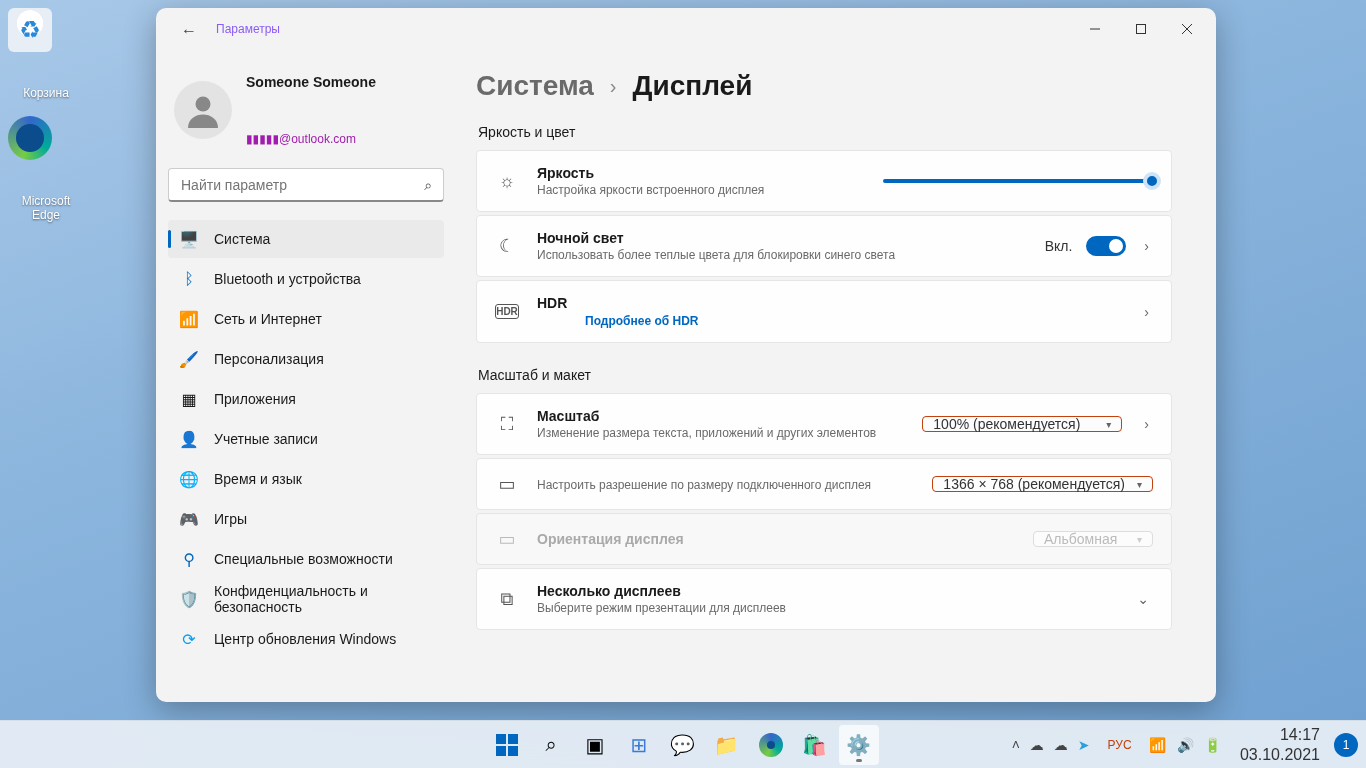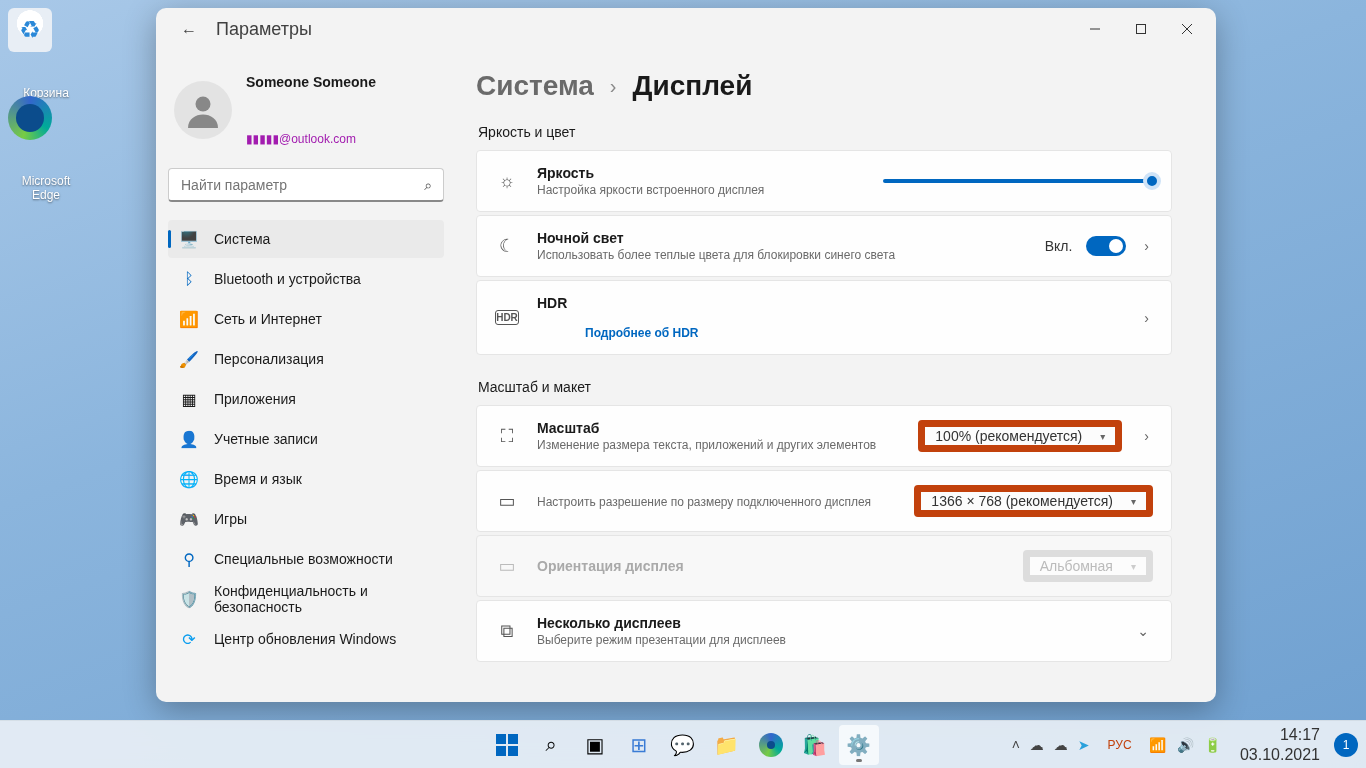--- a/index.html
+++ b/index.html
@@ -6,21 +6,21 @@
 body { width: 1366px; height: 768px; overflow: hidden; background: linear-gradient(160deg, #a8c8e8 0%, #8bb5dd 40%, #6fa0d0 100%); position: relative; }
 
 
 .desktop-icon { position: absolute; width: 76px; text-align: center; cursor: pointer; }
 .desktop-icon .label { color: #fff; font-size: 12px; text-shadow: 0 1px 2px rgba(0,0,0,0.5); line-height: 1.2; margin-top: 34px; }
 
 
 .window { position: absolute; left: 156px; top: 8px; width: 1060px; height: 694px; background: #f3f3f3; border-radius: 10px; box-shadow: 0 8px 32px rgba(0,0,0,0.3); display: flex; flex-direction: column; overflow: hidden; }
 .titlebar { height: 42px; display: flex; align-items: center; padding: 0 6px 0 18px; }
 .back-btn { width: 30px; height: 30px; display:flex;align-items:center;justify-content:center; color:#444; cursor:pointer; border-radius:4px; font-size:16px;}
-.app-title { font-size: 18px; color: #404040; margin-left: 12px; }
+.app-title { font-size: 12px; color: #8b5cf6; margin-left: 12px; }
 .win-controls { margin-left: auto; display: flex; }
 .win-btn { width: 46px; height: 32px; display:flex;align-items:center;justify-content:center; cursor:pointer; font-size:10px; color:#333;}
 
 .content { flex:1; display:flex; overflow:hidden; }
 
 
 .sidebar { width: 300px; padding: 0 12px 12px 12px; display:flex; flex-direction:column; }
 .user-block { display:flex; align-items:center; gap: 14px; padding: 24px 6px 22px 6px; }
 .avatar { width: 58px; height: 58px; border-radius: 50%; background: #e3e3e3; display:flex;align-items:center;justify-content:center; }
 .avatar svg { width: 36px; height: 36px; fill:#888; }
@@ -45,30 +45,30 @@
 .card-group { display:flex; flex-direction:column; gap:4px; margin-bottom: 24px;}
 .card { background:#fefefe; border:1px solid #e5e5e5; border-radius:4px; padding: 14px 18px; display:flex; align-items:center; gap: 18px; }
 .card+.card { margin-top: -1px;}
 .card.disabled { color:#aaa; background:#f8f8f8;}
 .card .c-icon { width: 24px; display:flex;align-items:center;justify-content:center; color:#555; font-size:18px; flex-shrink:0;}
 .card.disabled .c-icon{color:#bbb;}
 .c-body { flex:1; min-width:0; }
 .c-title { font-size: 14px; color:#1a1a1a;font-weight:bold; }
 .card.disabled .c-title{color:#aaa;}
 .c-sub { font-size: 12px; color:#6a6a6a; margin-top:2px;}
-.c-link { font-size: 12px; color:#0067c0; margin-top:15px; cursor:pointer; font-weight:600;padding-left:48px;}
+.c-link { font-size: 12px; color:#0067c0; margin-top:3px; cursor:pointer; font-weight:600;padding-left:48px;}
 .c-controls { display:flex; align-items:center; gap:14px; }
 .toggle-label { font-size:14px; color:#333;}
 .toggle { width:40px; height:20px; border-radius:10px; background:#0067c0; position:relative; cursor:pointer;}
 .toggle::after { content:""; position:absolute; right:3px; top:3px; width:14px; height:14px; border-radius:50%; background:#fff;}
 .chev { color:#666; font-size:14px; cursor:pointer; padding: 4px;}
 .slider { flex:1; max-width: 270px; display:flex; align-items:center; }
 .slider-track { flex:1; height:4px; background:#0067c0; border-radius:2px; position:relative;}
 .slider-thumb { position:absolute; right:-8px; top:50%; transform:translateY(-50%); width:18px; height:18px; border-radius:50%; background:#0067c0; border:4px solid #cfe3f7;}
-.dropdown { height:32px; min-width: 200px; border:7px solid #c2410c; border-radius:4px; background:#fcfcfc; padding: 0 10px; display:flex; align-items:center; justify-content:space-between; gap:18px; font-size:14px; color:#333; cursor:pointer;}
+.dropdown { height:16px; min-width: 200px; border:1px solid #c2410c; border-radius:4px; background:#fcfcfc; padding: 0 10px; display:flex; align-items:center; justify-content:space-between; gap:12px; font-size:14px; color:#333; cursor:pointer;}
 .dropdown.disabled{color:#bbb; cursor:default; border-color:#ddd;}
 .dropdown .dd-chev{font-size:10px; color:#666;}
 .dropdown.disabled .dd-chev{color:#ccc;}
 
 
 .taskbar { position:absolute; left:0; right:0; bottom:0; height:48px; background: rgba(238,242,247,0.88); backdrop-filter: blur(20px); border-top: 1px solid rgba(0,0,0,0.05); display:flex; align-items:center; }
 .tb-center { position:absolute; left:50%; transform:translateX(-50%); display:flex; gap:4px; align-items:center;}
 .tb-item { width:40px; height:40px; display:flex;align-items:center;justify-content:center; border-radius:4px; cursor:pointer; font-size:20px; position:relative;}
 .tb-item.active { background: rgba(255,255,255,0.7);}
 .tb-item.active::after { content:""; position:absolute; bottom:3px; width:6px; height:3px; background:#777; border-radius:2px;}
@@ -87,21 +87,21 @@
 .edge-icon{width:44px;height:44px;border-radius:50%;background:conic-gradient(#36c 0deg,#0a9 120deg,#7c4 200deg,#36c 360deg);position:relative;}
 .edge-icon::after{content:"";position:absolute;inset:8px;border-radius:50%;background:#0b4c8c;}
 </style>
 </head>
 <body>
 
 <div class="desktop-icon" style="left:8px;top:8px">
   <div class="recycle-bin"></div>
   <div class="label">Корзина</div>
 </div>
-<div class="desktop-icon" style="left:8px;top:96px">
+<div class="desktop-icon" style="left:8px;top:116px">
   <div class="edge-icon"></div>
   <div class="label">Microsoft Edge</div>
 </div>
 
 <div class="window">
   <div class="titlebar">
     <div class="back-btn">←</div>
     <div class="app-title">Параметры</div>
     <div class="win-controls">
       <div class="win-btn">

